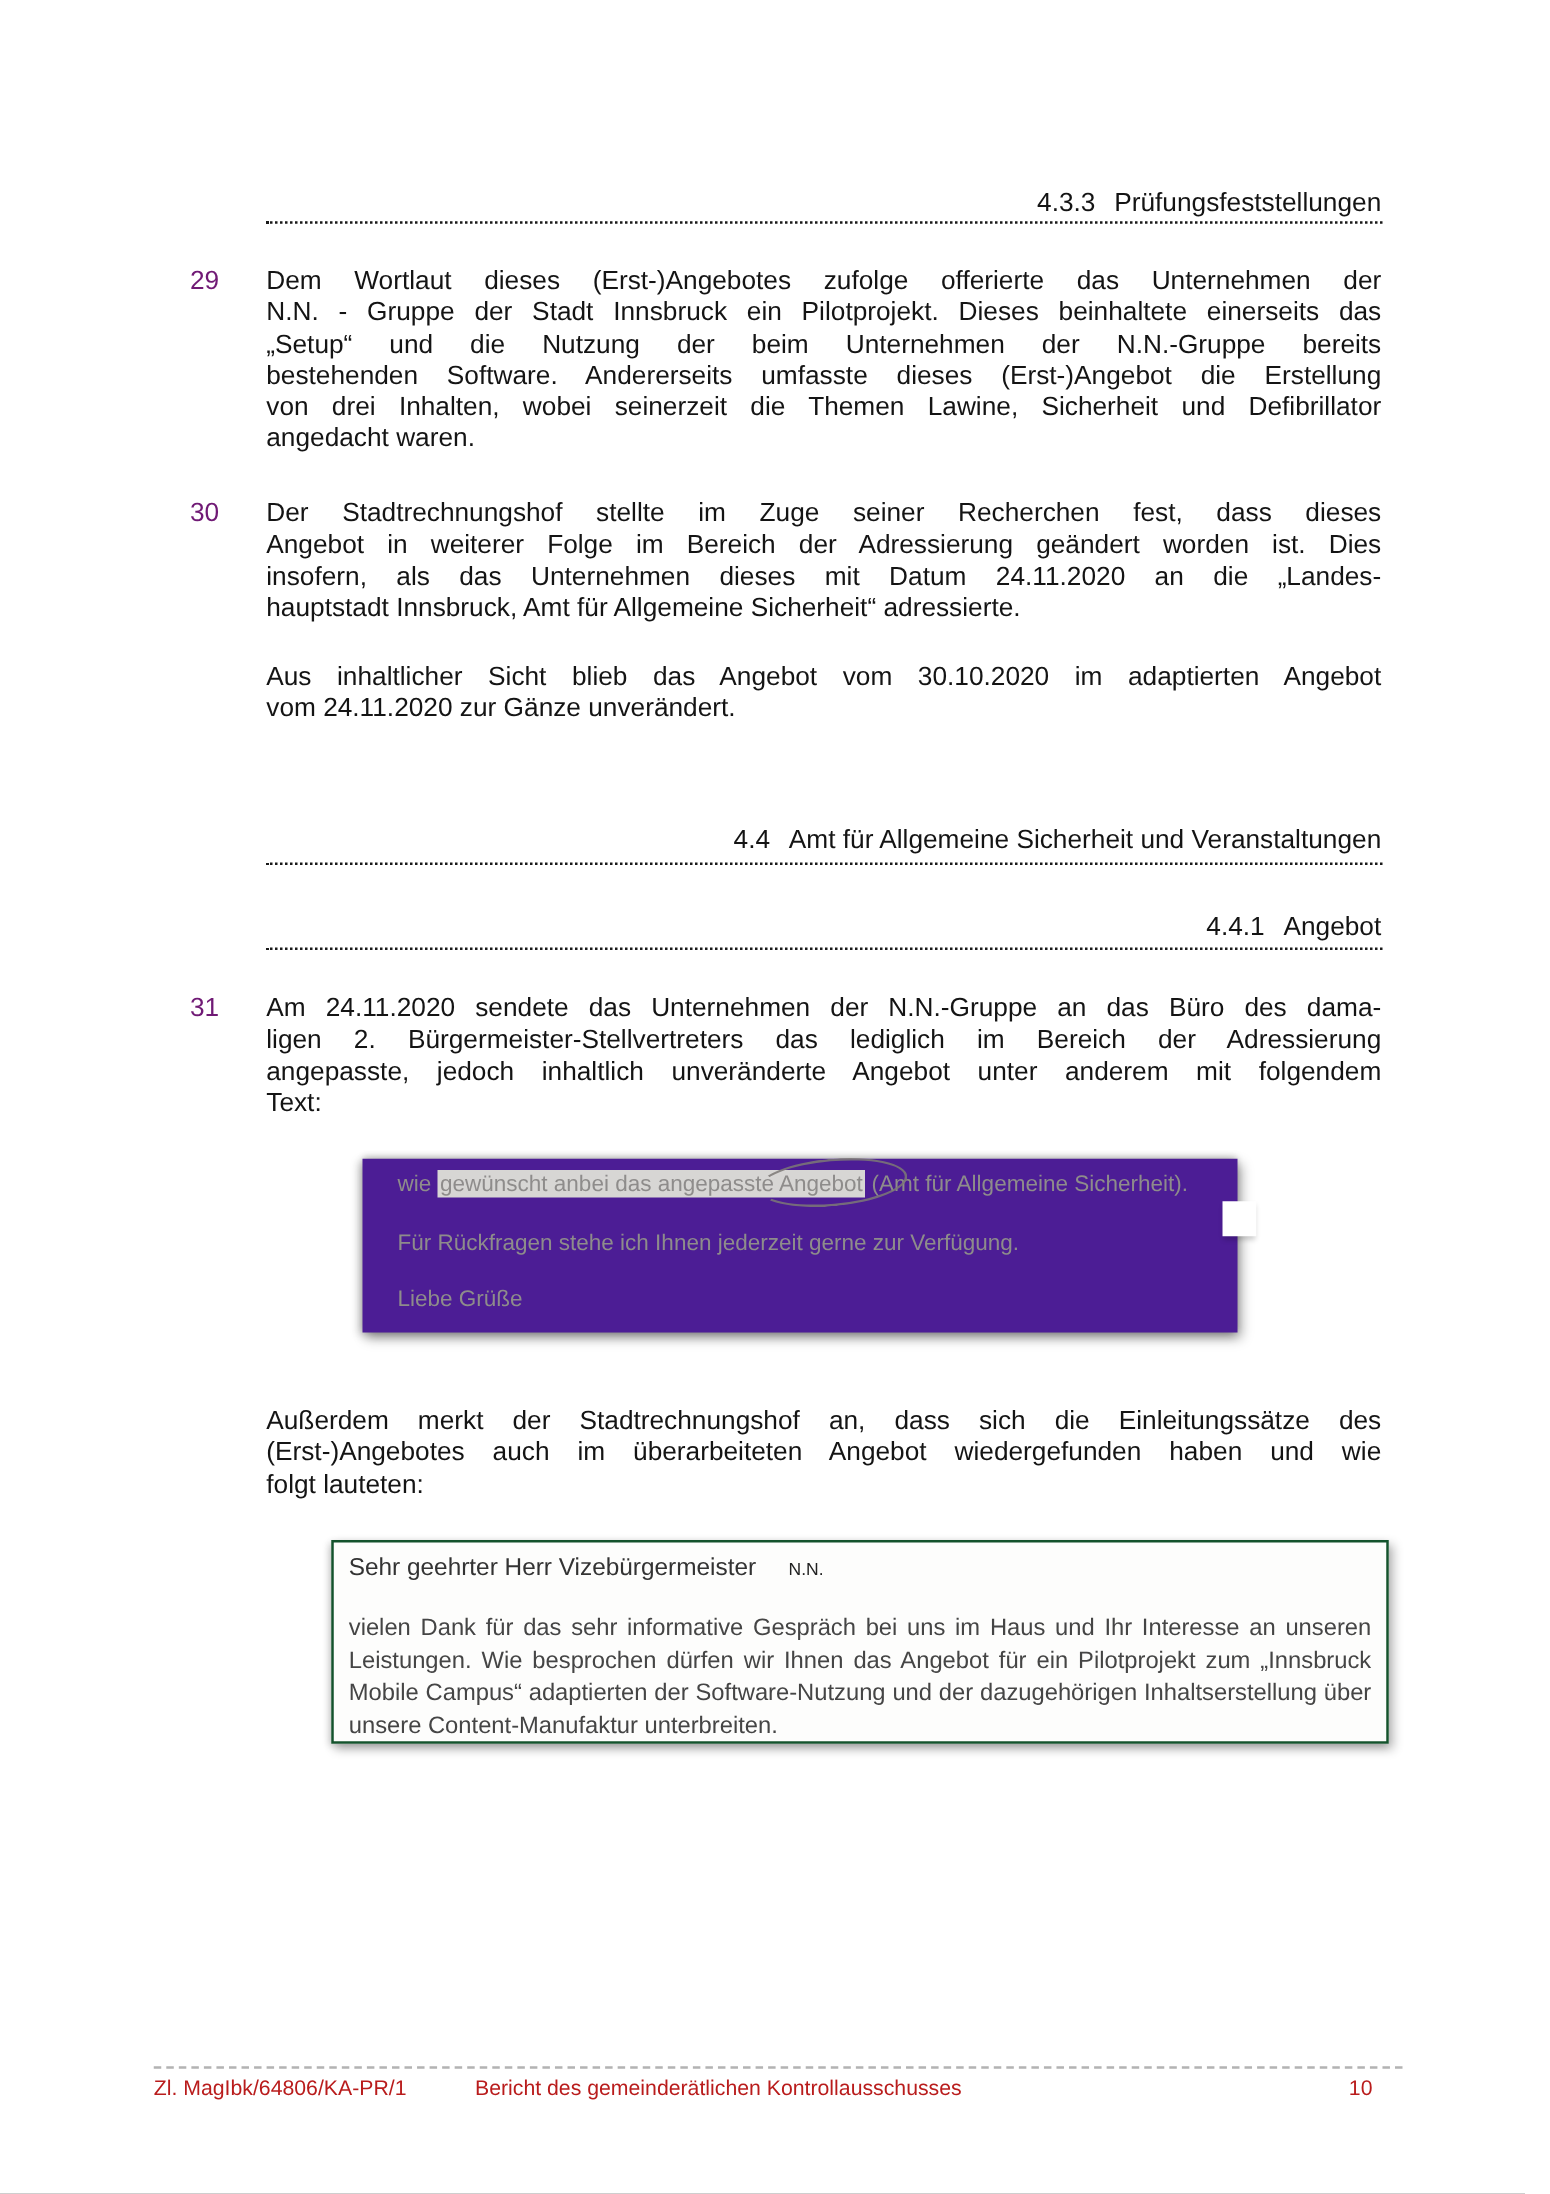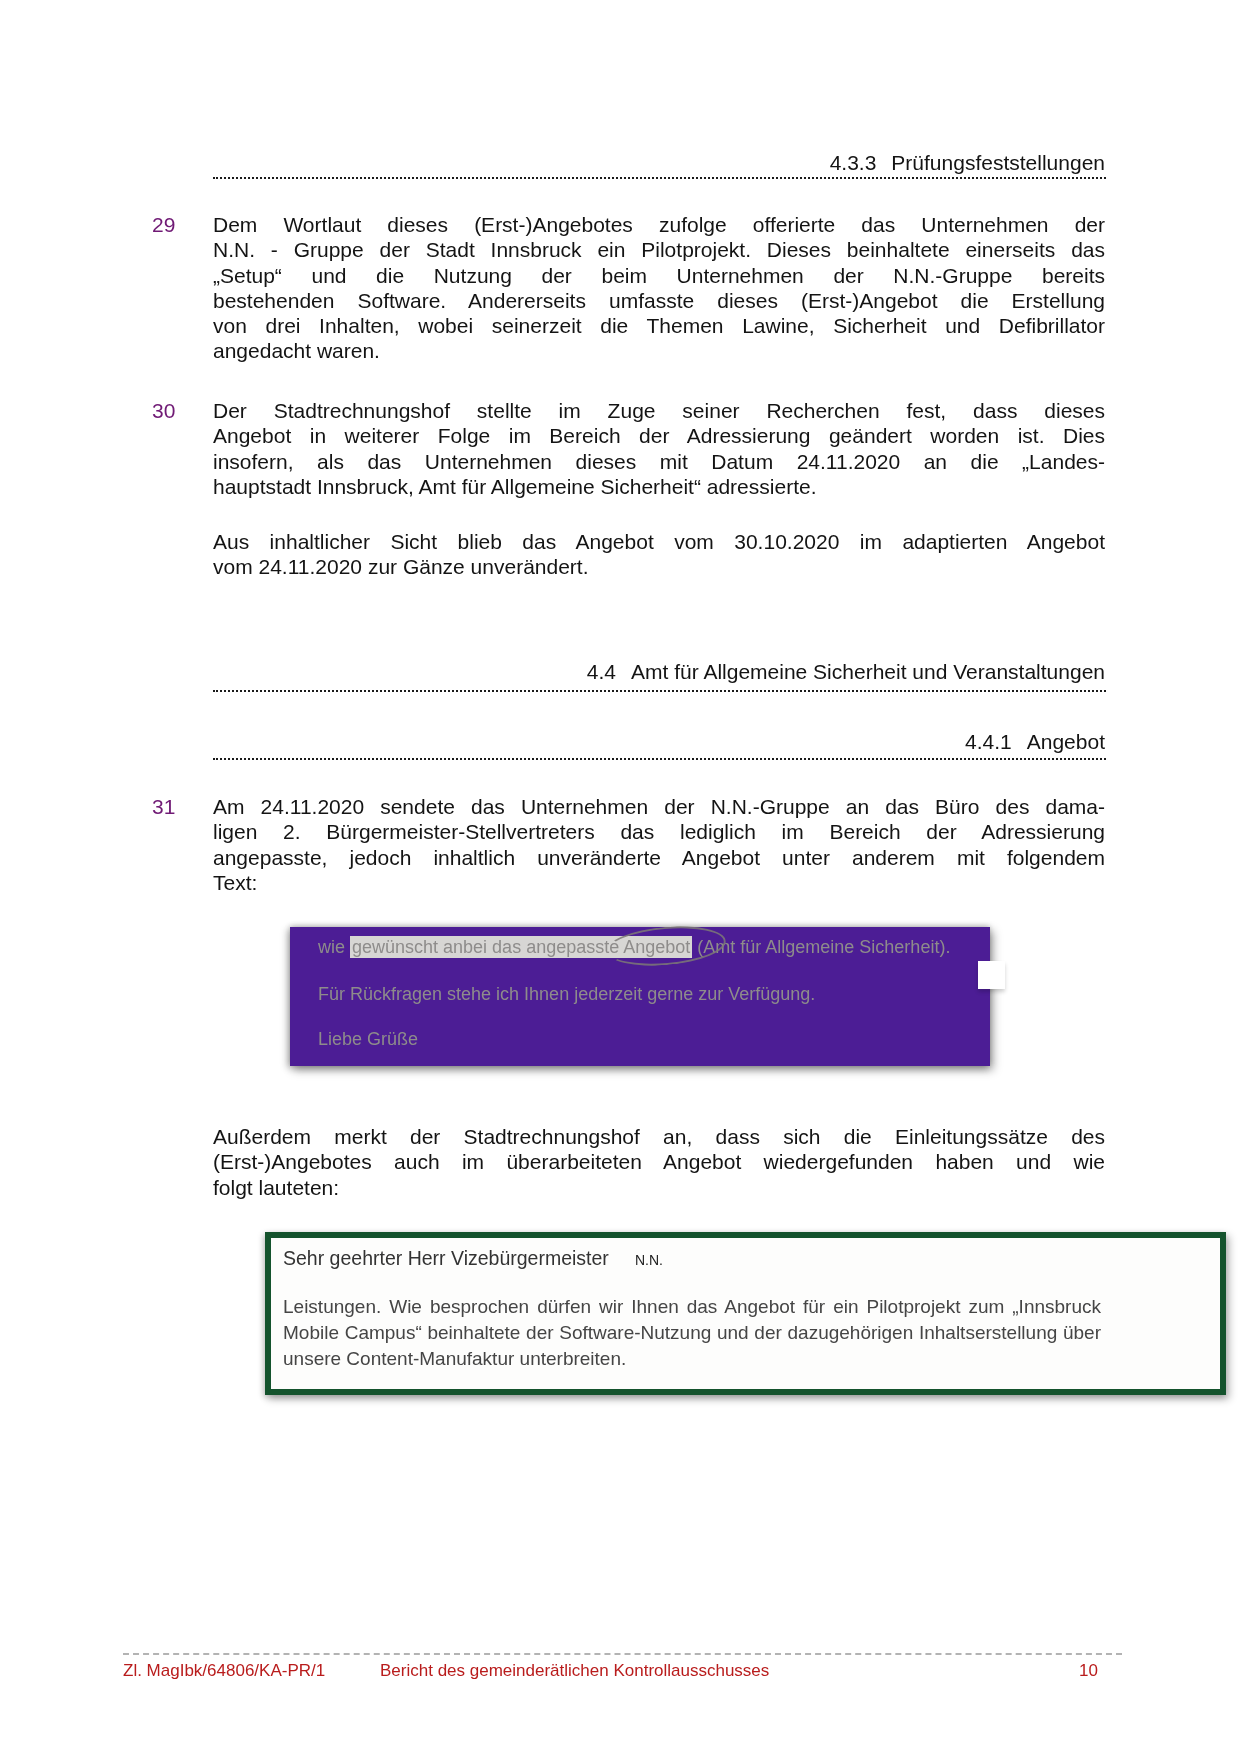--- a/index.html
+++ b/index.html
@@ -39,23 +39,23 @@
     border-left-color:transparent;
     border-radius:50%;
     transform:rotate(-5deg);
   }
   .white-patch{
     position:absolute;right:-15px;top:34px;width:27px;height:28px;
     background:#ffffff;box-shadow:0 3px 4px rgba(0,0,0,.18);
   }
   
   .quote2{
-    width:961px;height:163px;
+    width:846px;height:163px;
     background:#fdfdfc;
-    border:6px solid #14532d;
+    border:2px solid #14532d;
     box-shadow:3px 4px 8px rgba(0,0,0,.30), -2px 2px 6px rgba(0,0,0,.18);
     box-sizing:border-box;
     padding:8px 14px 0 12px;
   }
   .q2-salutation{font-size:19.5px;line-height:24px;color:#333;}
   .q2-name{font-size:14px;color:#222;margin-left:26px;}
   .q2-body{margin-top:24px;font-size:19px;line-height:26px;color:#454545;width:818px;}
   
   .dashrule{width:999px;height:0;border-top:2px dashed #b3b3b3;}
   .footer-text{font-size:17px;color:#b91c1c;white-space:nowrap;}
@@ -124,22 +124,23 @@
       <div class="jline">Außerdem merkt der Stadtrechnungshof an, dass sich die Einleitungssätze des</div>
       <div class="jline">(Erst-)Angebotes auch im überarbeiteten Angebot wiedergefunden haben und wie</div>
       <div class="jline">folgt lauteten:</div>
     </div>
 
   <div class="abs quote2" style="left:265px;top:1232px;">
     <div>
       <span class="q2-salutation">Sehr geehrter Herr Vizebürgermeister</span><span class="q2-name">N.N.</span>
     </div>
     <div class="q2-body">
+        <div class="jline">vielen Dank für das sehr informative Gespräch bei uns im Haus und Ihr Interesse an unseren</div>
         <div class="jline">Leistungen. Wie besprochen dürfen wir Ihnen das Angebot für ein Pilotprojekt zum „Innsbruck</div>
-        <div class="jline">Mobile Campus“ beinhaltete der Software-Nutzung und der dazugehörigen Inhaltserstellung über</div>
+        <div class="jline">Mobile Campus“ adaptierten der Software-Nutzung und der dazugehörigen Inhaltserstellung über</div>
         <div class="jline">unsere Content-Manufaktur unterbreiten.</div>
       </div>
   </div>
 
   <div class="abs dashrule" style="left:123px;top:1653px;"></div>
   <div class="abs footer-text" style="left:123px;top:1661px;">Zl. MagIbk/64806/KA-PR/1</div>
   <div class="abs footer-text" style="left:380px;top:1661px;">Bericht des gemeinderätlichen Kontrollausschusses</div>
   <div class="abs footer-text" style="left:1020px;top:1661px;width:78px;text-align:right;">10</div>
 
 </div>

